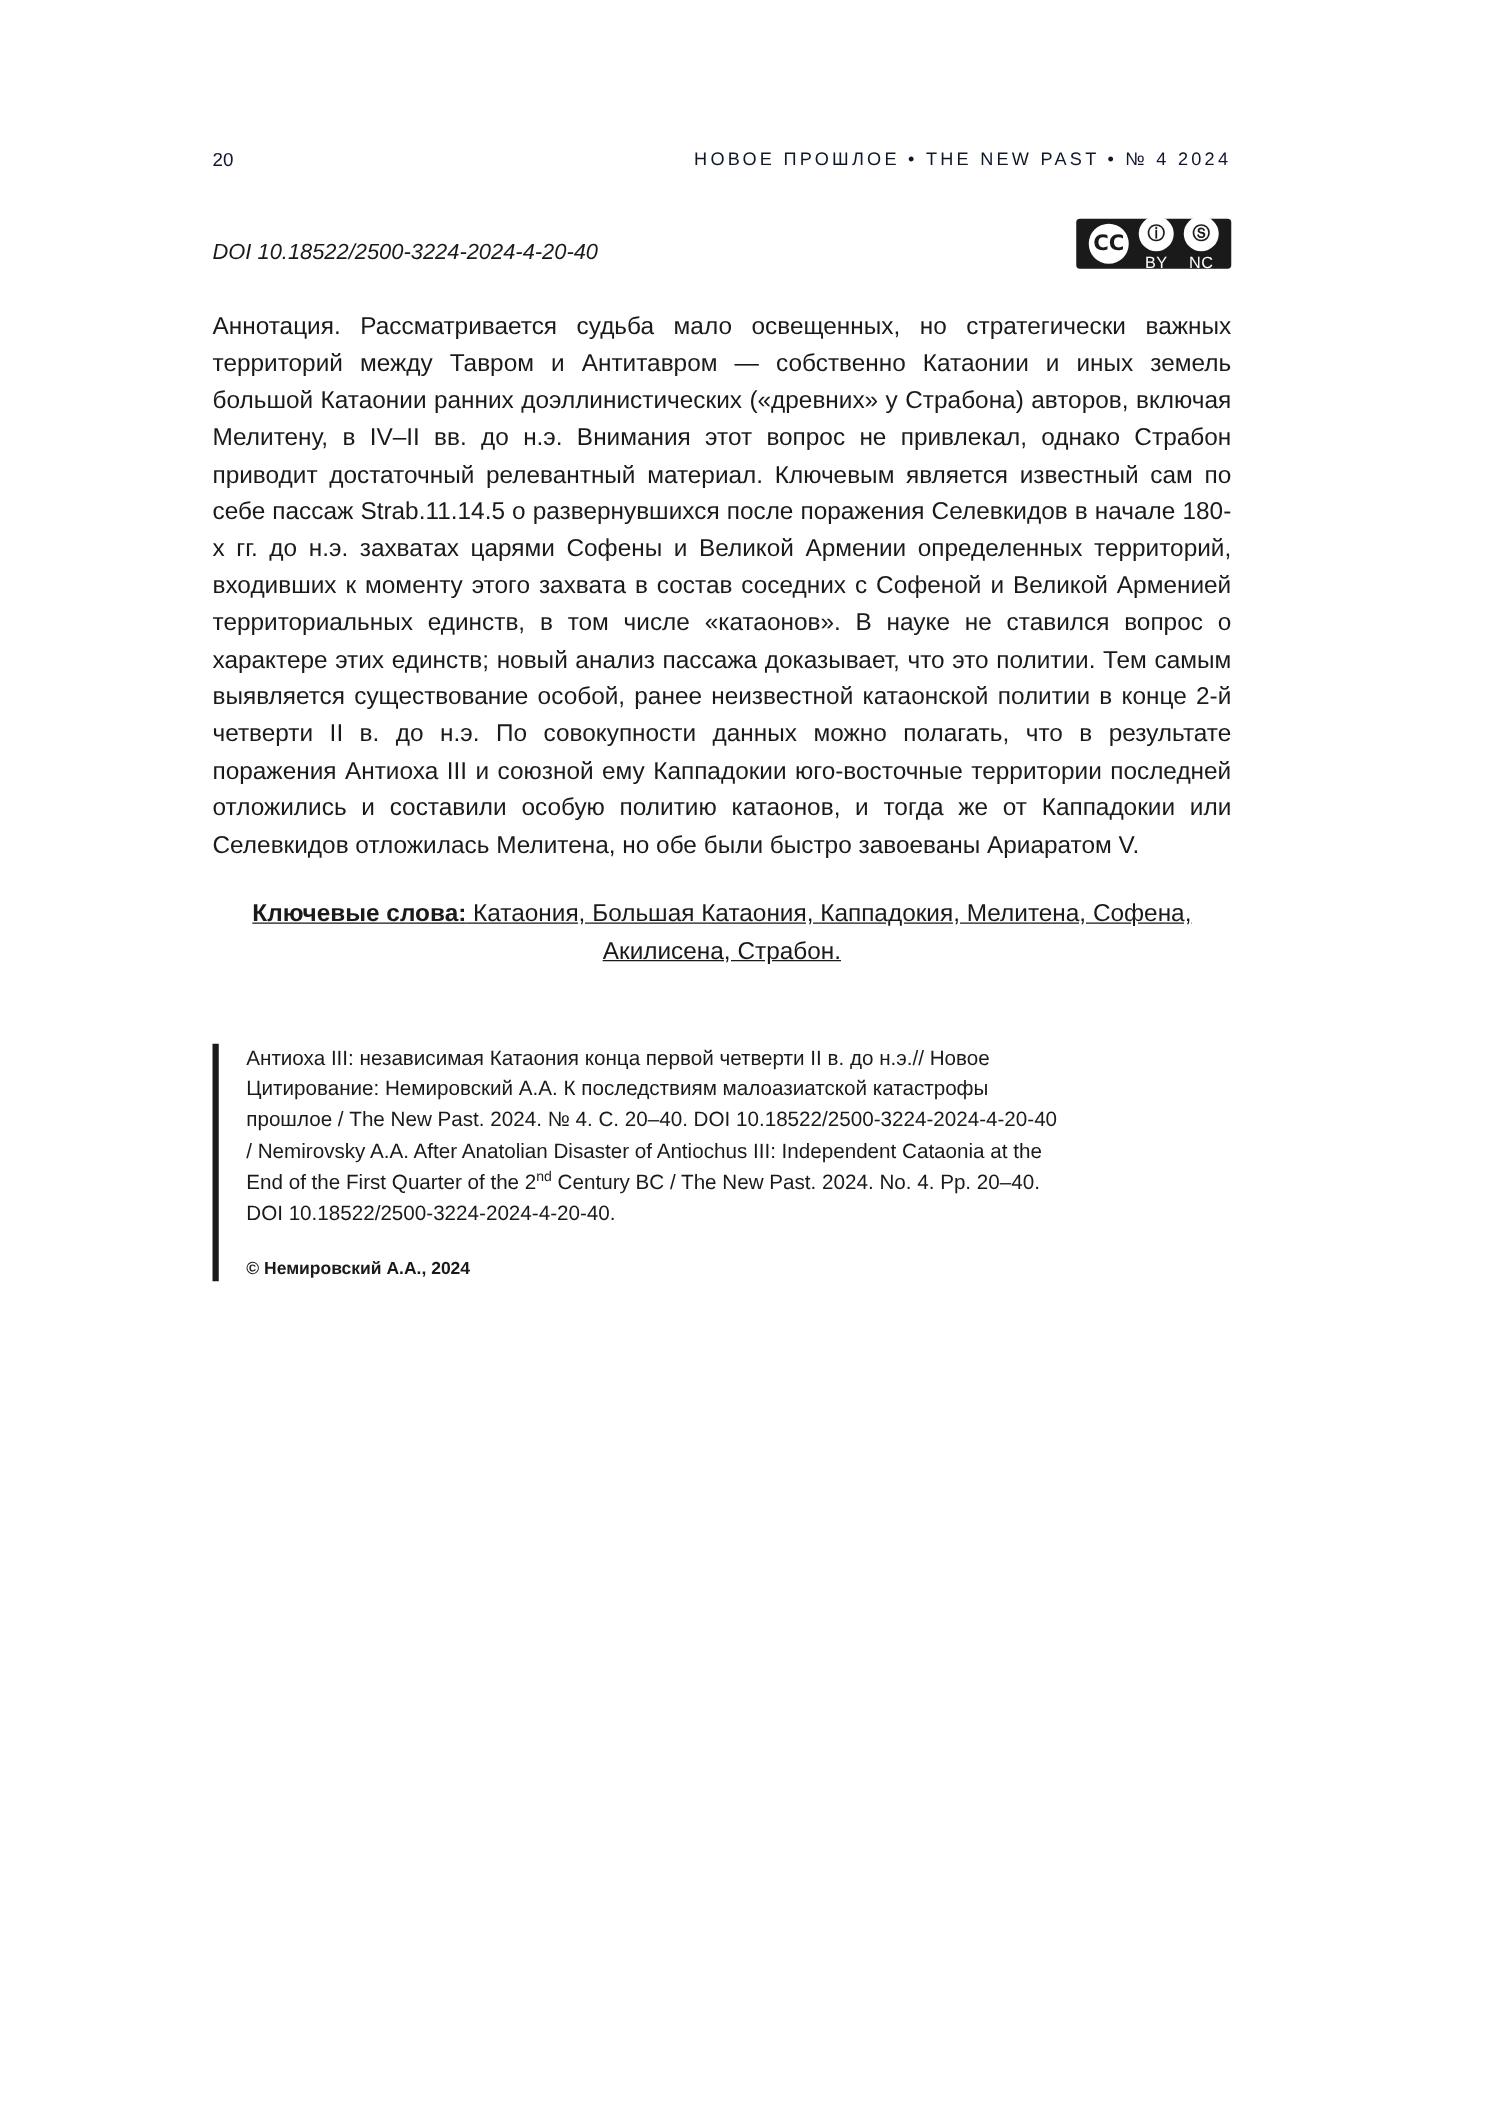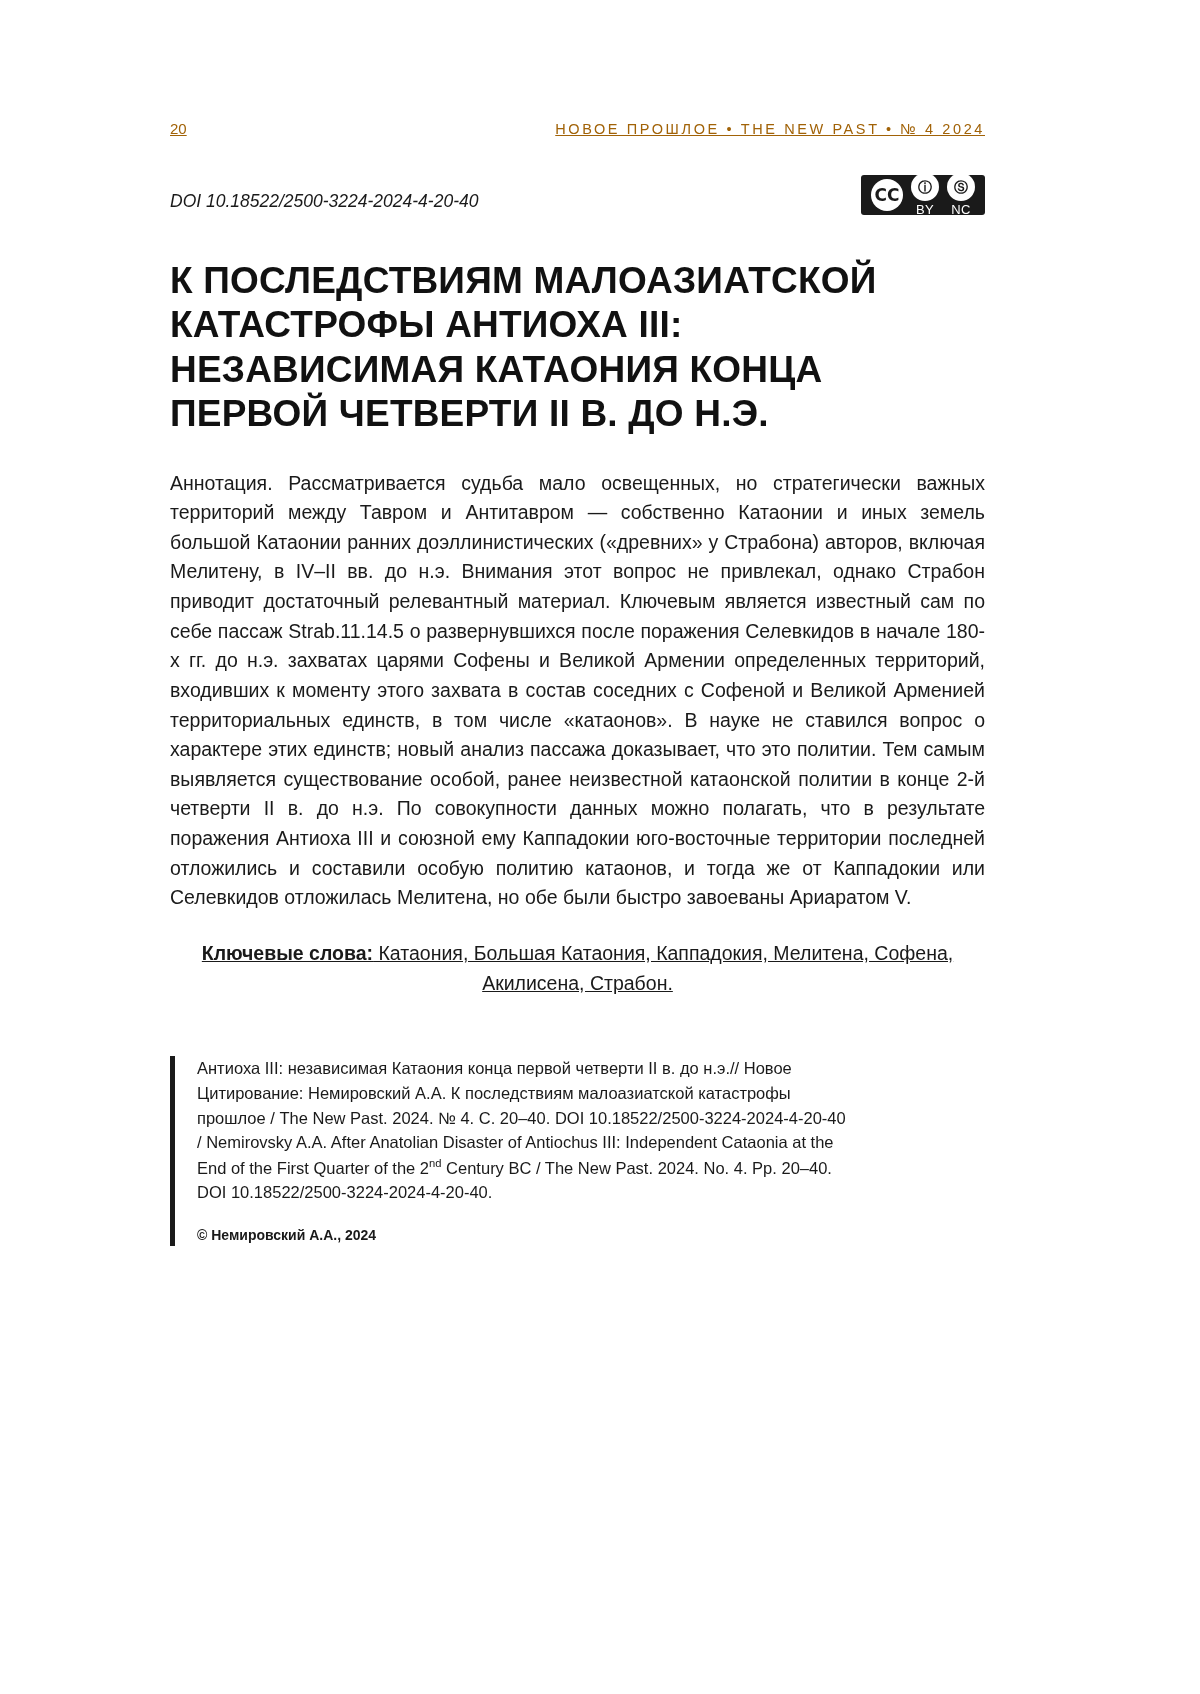--- a/index.html
+++ b/index.html
@@ -25,26 +25,25 @@
   .content {
     position: absolute;
     left: 170px;
     top: 120px;
     width: 815px;
   }
 
   
   .runhead {
     display: flex;
-    align-items: flex-end;
+    align-items: flex-start;
     justify-content: space-between;
     font-size: 15px;
     letter-spacing: 0.5px;
-    color: #a16207;
-    text-decoration: underline;
+    color: #0f172a;
   }
   .runhead .folio {
     font-size: 15px;
     letter-spacing: 0;
   }
   .runhead .journal {
     font-size: 14.5px;
     letter-spacing: 2.6px;
     white-space: nowrap;
   }
@@ -190,21 +189,20 @@
           <div class="cc-circle small">ⓘ</div>
           <div class="cc-sub">BY</div>
         </div>
         <div class="cc-stack">
           <div class="cc-circle small">Ⓢ</div>
           <div class="cc-sub">NC</div>
         </div>
       </div>
     </div>
 
-    <h1 class="title">К ПОСЛЕДСТВИЯМ МАЛОАЗИАТСКОЙ КАТАСТРОФЫ АНТИОХА III: НЕЗАВИСИМАЯ КАТАОНИЯ КОНЦА ПЕРВОЙ ЧЕТВЕРТИ II В. ДО Н.Э.</h1>
 
 
     <p class="abstract">
       <span class="lead">Аннотация.</span><span> Рассматривается судьба мало освещенных, но стратегически важных территорий между Тавром и Антитавром — собственно Катаонии и иных земель большой Катаонии ранних доэллинистических («древних» у Страбона) авторов, включая Мелитену, в IV–II вв. до н.э. Внимания этот вопрос не привлекал, однако Страбон приводит достаточный релевантный материал. Ключевым является известный сам по себе пассаж Strab.11.14.5 о развернувшихся после поражения Селевкидов в начале 180-х гг. до н.э. захватах царями Софены и Великой Армении определенных территорий, входивших к моменту этого захвата в состав соседних с Софеной и Великой Арменией территориальных единств, в том числе «катаонов». В науке не ставился вопрос о характере этих единств; новый анализ пассажа доказывает, что это политии. Тем самым выявляется существование особой, ранее неизвестной катаонской политии в конце 2-й четверти II в. до н.э. По совокупности данных можно полагать, что в результате поражения Антиоха III и союзной ему Каппадокии юго-восточные территории последней отложились и составили особую политию катаонов, и тогда же от Каппадокии или Селевкидов отложилась Мелитена, но обе были быстро завоеваны Ариаратом V.</span>
     </p>
 
     <p class="keywords">
       <span class="lead">Ключевые слова:</span><span> Катаония, Большая Катаония, Каппадокия, Мелитена, Софена, Акилисена, Страбон.</span>
     </p>
 

